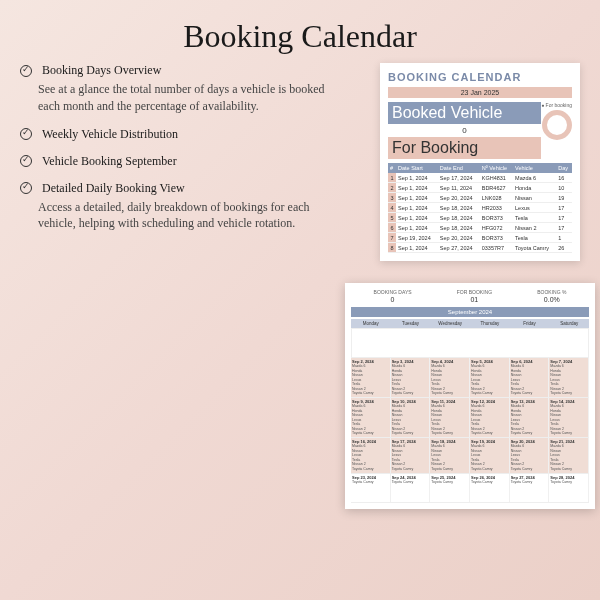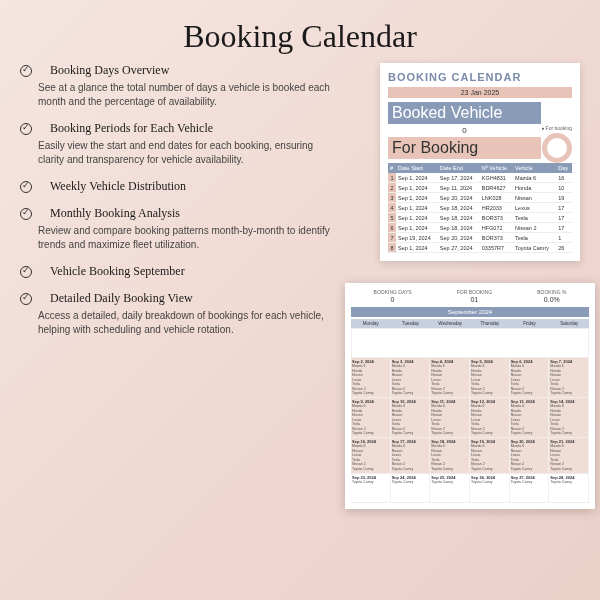--- a/index.html
+++ b/index.html
@@ -1,34 +1,34 @@
 <!DOCTYPE html>
 <html><head>
 <meta charset="utf-8">
 <style>
 *{margin:0;padding:0;box-sizing:border-box}
 body{width:600px;height:600px;background:linear-gradient(135deg,#f5e6e0 0%,#f0d9d3 50%,#ebd0c8 100%);font-family:Georgia,serif;position:relative;overflow:hidden}
 .page-title{font-size:32px;text-align:center;padding:18px 0 8px;color:#1a1a1a;font-weight:400}
 .content{display:flex;padding:0 20px}
 .left{flex:1;padding-right:10px}
 .feature{margin-bottom:12px}
-.feature-head{display:flex;align-items:center;gap:18px;margin-bottom:3px}
+.feature-head{display:flex;align-items:center;gap:10px;margin-bottom:3px}
 .check{width:12px;height:12px;border:1.5px solid #333;border-radius:50%;position:relative;flex-shrink:0}
 .check::after{content:"✓";position:absolute;font-size:9px;top:-2px;left:1px;color:#333}
 .feature-title{font-size:12px;color:#1a1a1a;font-family:Georgia,serif}
-.feature-desc{font-size:10px;color:#444;line-height:1.4;padding-left:18px;font-family:Liberation Sans, sans-serif}
+.feature-desc{font-size:12px;color:#444;line-height:1.4;padding-left:18px;font-family:Liberation Serif, serif}
 .right{width:235px;position:relative}
 .sheet1{position:absolute;top:0;right:0;width:200px;background:#fff;box-shadow:0 2px 8px rgba(0,0,0,0.15);padding:8px;font-family:Arial,sans-serif}
 .sheet1-title{font-size:11px;font-weight:bold;color:#7a8aa8;letter-spacing:1px;margin-bottom:4px}
 .date-bar{background:#e8c4b8;font-size:7px;text-align:center;padding:2px;margin-bottom:4px;color:#333}
 .stat-booked{background:#8a9bb8;color:#fff;padding:2px 4px}
 .stat-for{background:#e8c4b8;padding:2px 4px;color:#333}
 .stat-val{text-align:center;font-size:8px;padding:2px;color:#333}
 .donut{width:30px;height:30px;border:5px solid #e8c4b8;border-radius:50%;margin-left:auto}
-.stats-wrap{display:flex;align-items:flex-end}
+.stats-wrap{display:flex;align-items:flex-start}
 .stats-left{flex:1}
 .table1{width:100%;font-size:5.5px;border-collapse:collapse}
 .table1 th{background:#8a9bb8;color:#fff;padding:2px;text-align:left;font-weight:normal}
 .table1 td{padding:1.5px 2px;border-bottom:1px solid #eee;color:#333}
 .table1 tr td:first-child{background:#e8c4b8;width:8px;text-align:center}
 .sheet2{position:absolute;top:220px;right:-15px;width:250px;background:#fff;box-shadow:0 2px 10px rgba(0,0,0,0.2);padding:6px;font-family:Arial,sans-serif}
 .s2-stats{display:flex;justify-content:space-around;font-size:5px;margin-bottom:4px;color:#666}
 .s2-stats div{text-align:center}
 .s2-stats .val{font-size:7px;color:#333;margin-top:1px}
 .month-bar{background:#8a9bb8;color:#fff;font-size:6px;text-align:center;padding:2px;margin-bottom:2px}
@@ -51,36 +51,22 @@
       <div class="feature">
         <div class="feature-head">
           <span class="check"></span>
           <span class="feature-title">Booking Days Overview</span>
         </div>
         <div class="feature-desc">See at a glance the total number of days a vehicle is booked each month and the percentage of availability.</div>
       </div>
       <div class="feature">
         <div class="feature-head">
           <span class="check"></span>
-          <span class="feature-title">Booking Periods for Each Vehicle</span>
-        </div>
-        <div class="feature-desc">Easily view the start and end dates for each booking, ensuring clarity and transparency for vehicle availability.</div>
-      </div>
-      <div class="feature">
-        <div class="feature-head">
-          <span class="check"></span>
           <span class="feature-title">Weekly Vehicle Distribution</span>
         </div>
-      </div>
-      <div class="feature">
-        <div class="feature-head">
-          <span class="check"></span>
-          <span class="feature-title">Monthly Booking Analysis</span>
-        </div>
-        <div class="feature-desc">Review and compare booking patterns month-by-month to identify trends and maximize fleet utilization.</div>
       </div>
       <div class="feature">
         <div class="feature-head">
           <span class="check"></span>
           <span class="feature-title">Vehicle Booking September</span>
         </div>
       </div>
       <div class="feature">
         <div class="feature-head">
           <span class="check"></span>

